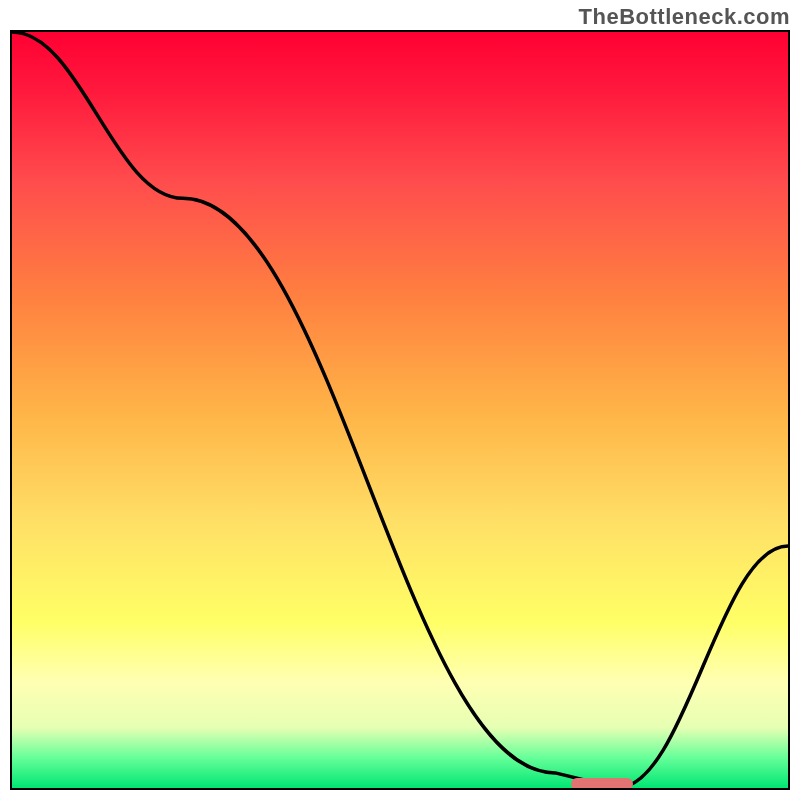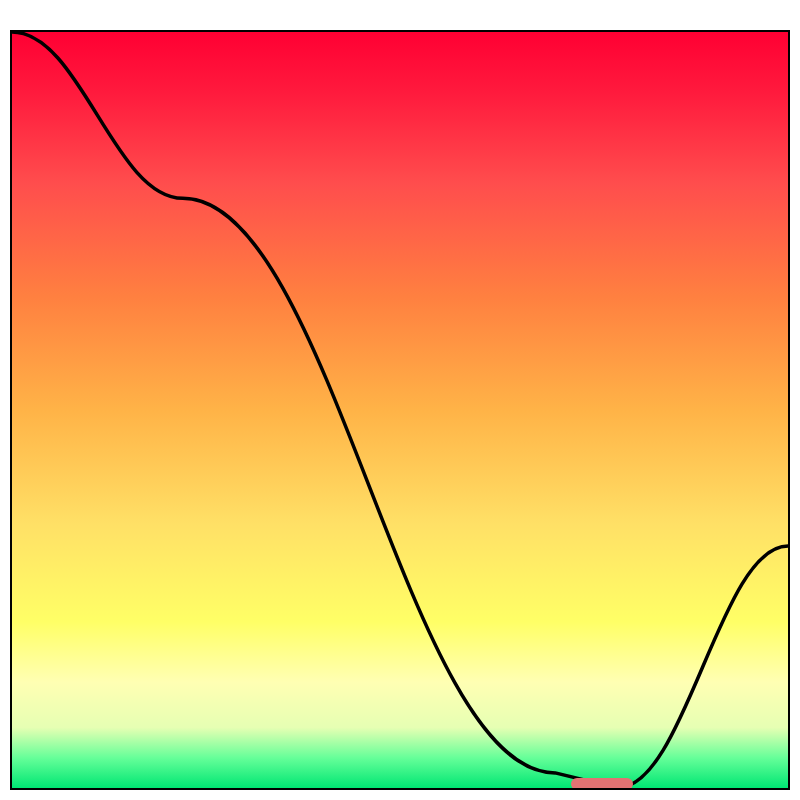--- a/index.html
+++ b/index.html
@@ -65,20 +65,21 @@
     height: 12px;
     border-radius: 6px;
     background: #e27373;
     z-index: 2;
   }
 </style>
 </head>
 <body>
 
 <div class="chart-container">
+  <div class="watermark">TheBottleneck.com</div>
 
   <div class="plot-area">
     <div class="gradient-bg"></div>
 
     <svg class="curve" viewBox="0 0 776 756" preserveAspectRatio="none">
       <path d="M 0.0 0.0 C 68.3 0.0 102.4 166.3 170.7 166.3 C 319.7 166.3 394.2 740.9 543.2 740.9 L 605.3 756.0 C 673.6 756.0 707.7 514.1 776.0 514.1 " fill="none" stroke="#000000" stroke-width="3.5" stroke-linecap="round" stroke-linejoin="round"></path>
     </svg>
 
     <div class="marker" style="left: 558.72px; top: 746px; width: 62.08px; background: rgb(226, 115, 115);"></div>
   </div>

